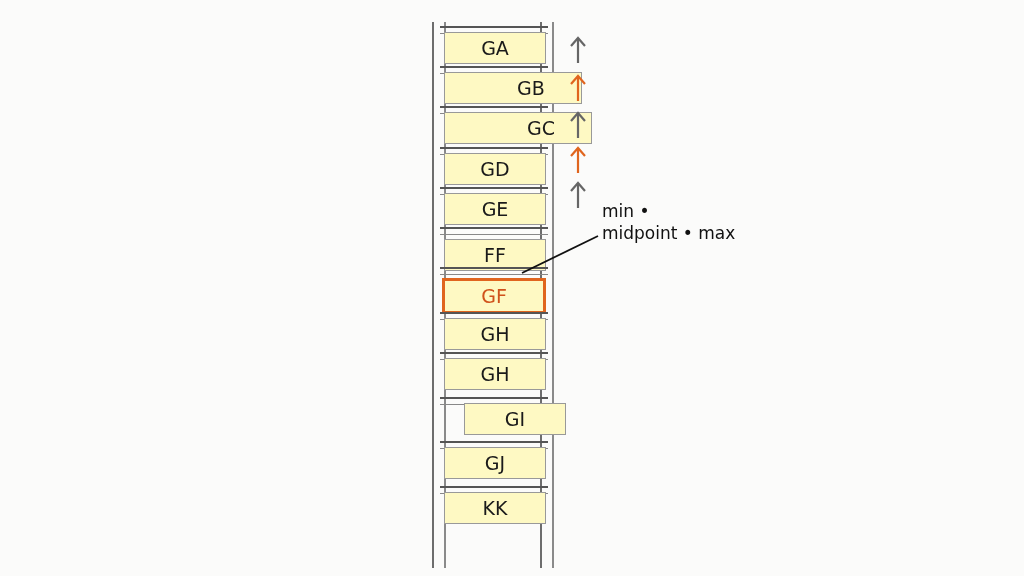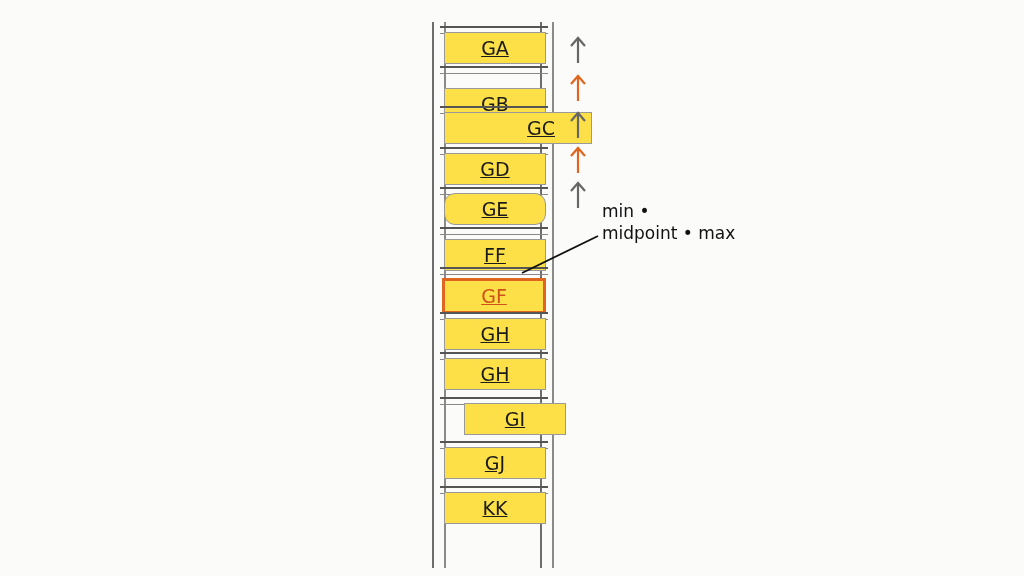--- a/index.html
+++ b/index.html
@@ -1,40 +1,40 @@
 <!DOCTYPE html>
 <html><head>
 <meta charset="utf-8">
 <style>
   html,body{margin:0;padding:0;}
   body{width:1024px;height:576px;background:#fbfbfa;position:relative;overflow:hidden;font-family:"DejaVu Sans",sans-serif;}
   .rail{position:absolute;top:22px;bottom:8px;width:10px;border-left:2px solid #555;border-right:2px solid #777;opacity:.85;}
   .rung{position:absolute;left:440px;width:108px;height:5px;border-top:2px solid #555;border-bottom:1px solid #888;}
-  .cell{position:absolute;left:444px;width:100px;height:30px;background:#fde047;border:1px solid #999;display:flex;align-items:center;justify-content:center;font-size:19px;color:#1a1a1a;text-decoration:underline;}
+  .cell{position:absolute;left:444px;width:100px;height:30px;background:#fef9c3;border:1px solid #999;display:flex;align-items:center;justify-content:center;font-size:19px;color:#1a1a1a;}
   .cell.hl{border:3px solid #e0651e;color:#d0521b;left:442px;width:98px;}
   .arrow{position:absolute;left:568px;width:20px;height:30px;}
   .note{position:absolute;font-size:17px;color:#111;}
 </style>
 </head>
 <body>
 
 <div>
   <div class="rail" style="left:432px"></div>
   <div class="rail" style="left:540px"></div>
   <div id="cells">
       <div class="rung" style="top: 26px;"></div>
       <div class="cell" style="top: 32px;">GA</div>
       <div class="rung" style="top: 66px;"></div>
-      <div class="cell" style="top: 88px;">GB</div>
+      <div class="cell" style="top: 72px; padding-left: 36px;">GB</div>
       <div class="rung" style="top: 106px;"></div>
       <div class="cell" style="top: 112px; padding-left: 46px;">GC</div>
       <div class="rung" style="top: 147px;"></div>
       <div class="cell" style="top: 153px;">GD</div>
       <div class="rung" style="top: 187px;"></div>
-      <div class="cell" style="top: 193px; border-radius: 11px;">GE</div>
+      <div class="cell" style="top: 193px;">GE</div>
       <div class="rung" style="top: 227px;"></div>
       <div class="cell" style="top: 239px;">FF</div>
       <div class="rung" style="top: 267px;"></div>
       <div class="cell hl" style="top: 278px;">GF</div>
       <div class="rung" style="top: 312px;"></div>
       <div class="cell" style="top: 318px;">GH</div>
       <div class="rung" style="top: 352px;"></div>
       <div class="cell" style="top: 358px;">GH</div>
       <div class="rung" style="top: 397px;"></div>
       <div class="cell" style="top: 403px; margin-left: 20px;">GI</div>

